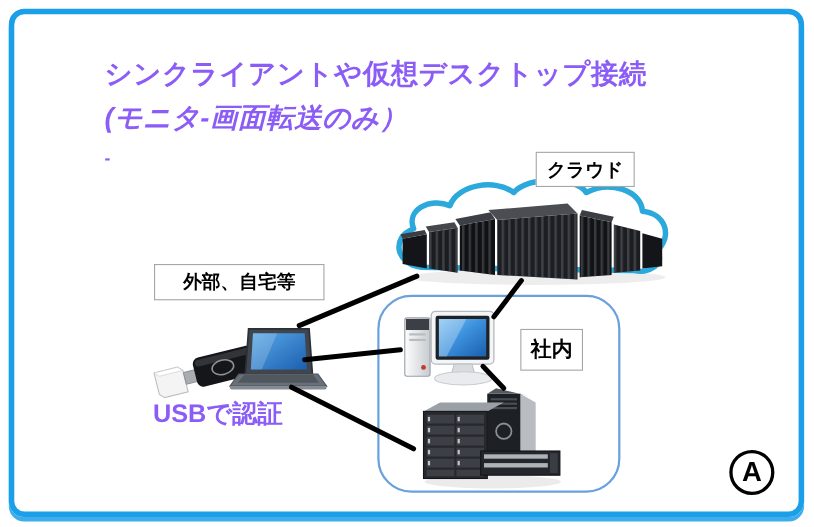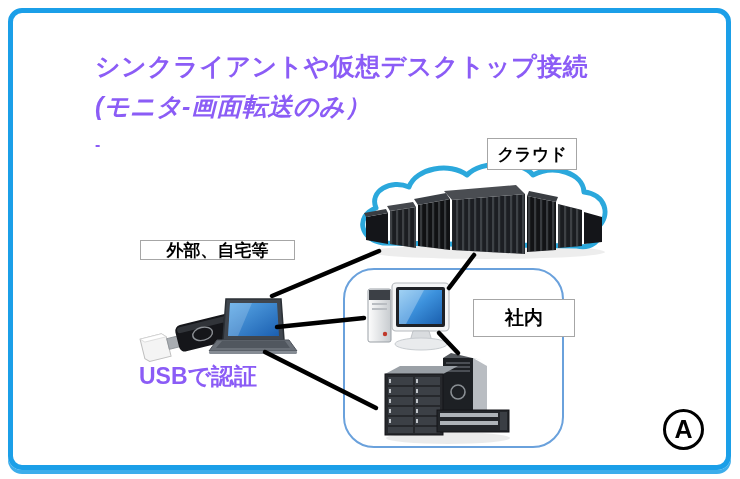--- a/index.html
+++ b/index.html
@@ -16,22 +16,22 @@
   .txt{position:absolute;z-index:2;color:#8b5cf6;}
   .title-l1{left:95px;top:50px;font-size:25px;font-weight:bold;letter-spacing:.5px;white-space:nowrap;}
   .title-l2{left:95px;top:90px;font-size:25px;font-weight:bold;letter-spacing:.5px;white-space:nowrap;font-style:italic;}
   .dash{left:95px;top:136px;font-size:16px;font-weight:bold;}
   .label-box{
     position:absolute;z-index:3;background:#fff;border:1px solid #a6a6a6;
     display:flex;align-items:center;justify-content:center;
     font-weight:bold;color:#000;box-sizing:border-box;
   }
   .cloud-label{left:487px;top:138px;width:90px;height:32px;font-size:17px;}
-  .external-label{left:140px;top:240px;width:155px;height:20px;font-size:17px;font-family:Liberation Serif, serif;}
-  .internal-label{left:473px;top:299px;width:102px;height:38px;font-size:19px;}
+  .external-label{left:140px;top:240px;width:155px;height:33px;font-size:17px;font-family:Liberation Serif, serif;}
+  .internal-label{left:473px;top:299px;width:57px;height:38px;font-size:19px;}
   .usb-caption{left:139px;top:361px;font-size:23px;font-weight:bold;z-index:2;white-space:nowrap;}
   .badge-a{
     position:absolute;left:663px;top:409px;width:35px;height:35px;z-index:3;
     border:3px solid #000;border-radius:50%;background:#fff;
     display:flex;align-items:center;justify-content:center;
     font-size:25px;font-weight:bold;color:#000;
   }
 </style>
 </head>
 <body>

